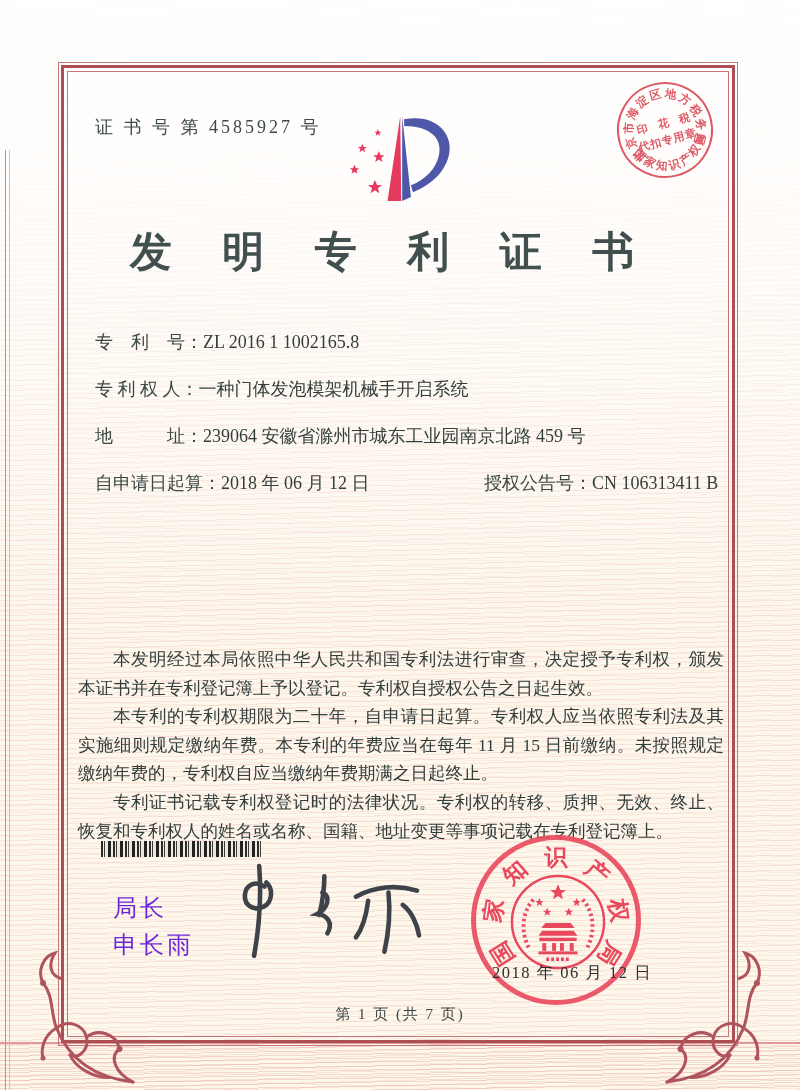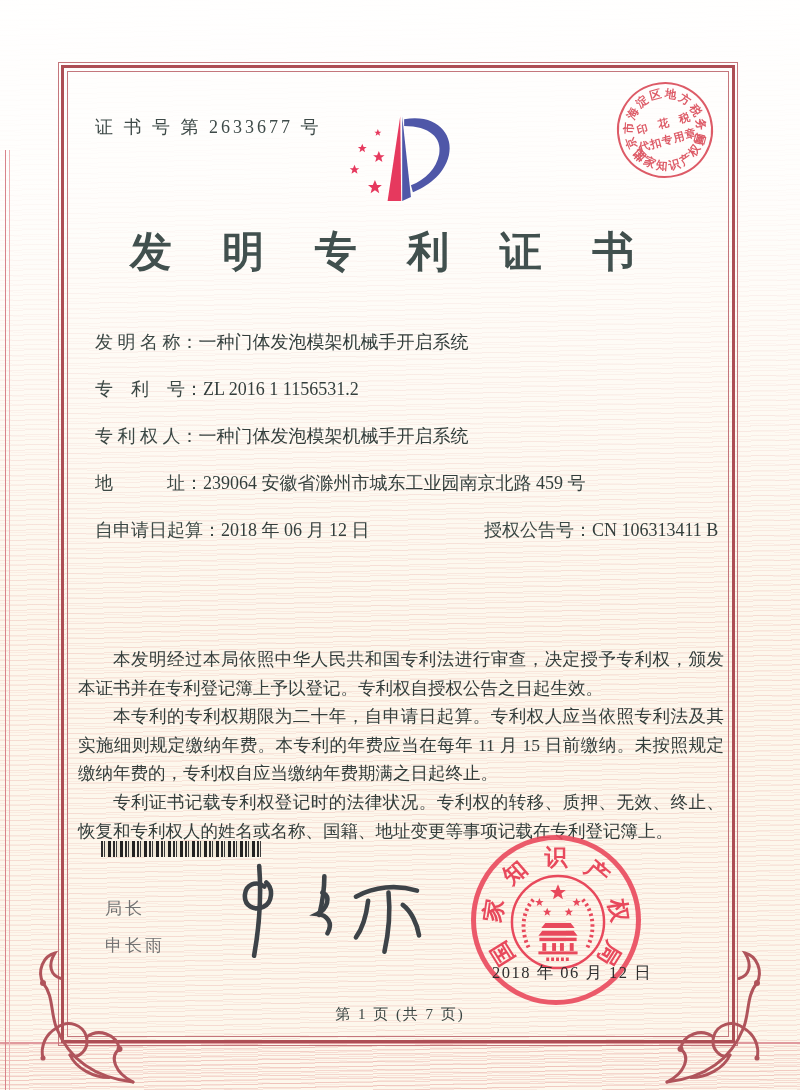--- a/index.html
+++ b/index.html
@@ -30,21 +30,21 @@
   .fields{position:absolute;left:95px;top:330px;width:628px;font-size:18px;color:#37423f;}
   .field-row{height:47px;white-space:nowrap;}
   .f-label{color:#3b4744;}
   .f-value{color:#333e3c;}
   .row-double .f-value.first{display:inline-block;width:263px;}
   .paragraphs{position:absolute;left:78px;top:645px;width:646px;font-size:17.5px;
       line-height:28.6px;color:#333d3b;text-align:justify;}
   .paragraphs p{margin:0;text-indent:2em;}
   .barcode{position:absolute;left:101px;top:841px;width:160px;height:16px;
       background:repeating-linear-gradient(90deg,#2c2c2c 0 2px,#f3ecdd 2px 3px,#3c3c3c 3px 4px,#efe7d6 4px 7px,#222 7px 10px,#f3ecdd 10px 12px);}
-  .signer{position:absolute;left:105px;top:890px;font-size:17px;color:#737373;letter-spacing:3px;line-height:37px;}
+  .signer{position:absolute;left:113px;top:890px;font-size:24px;color:#6d28d9;letter-spacing:3px;line-height:37px;}
   .signature{position:absolute;left:225px;top:858px;width:215px;height:112px;}
   .seal{position:absolute;left:471px;top:835px;width:170px;height:170px;border-radius:50%;
       border:5px solid rgba(233,72,92,0.9);box-sizing:border-box;}
   .seal .arc-char{font-size:23px;font-weight:bold;color:#e8495c;}
   .emblem{position:absolute;left:33px;top:31px;width:98px;height:102px;}
   .seal-date{position:absolute;left:492px;top:962px;font-size:16.5px;letter-spacing:1.5px;color:#2e2e2e;}
   .stamp{position:absolute;left:617px;top:82px;width:96px;height:96px;transform:rotate(-15deg);}
   .stamp-ring{position:absolute;inset:0;border-radius:50%;border:2.5px solid #dd5b67;box-sizing:border-box;}
   .stamp .arc-char{font-size:11.5px;font-weight:bold;color:#dd5b67;}
   .stamp-center{position:absolute;left:0;right:0;top:34px;text-align:center;color:#dd5b67;font-weight:bold;}
@@ -91,21 +91,21 @@
       <path d="M32,78 C36,87 48,93 58,93"></path>
       <path d="M23,60 C16,64 12,72 14,80"></path>
     </g>
     <g fill="#b0545b">
       <circle cx="14" cy="30" r="2"></circle>
         <circle cx="65" cy="74" r="2"></circle>
         <circle cx="14" cy="80" r="1.7"></circle>
     </g>
   </svg>
 
-  <div class="cert-number">证 书 号 第 2633677 号</div>
+  <div class="cert-number">证 书 号 第 4585927 号</div>
 
   <svg class="logo" viewBox="0 0 150 120">
     <defs>
       <polygon id="star-a" points="0,-10 2.9,-3.1 9.5,-3.1 4.1,1.2 5.9,8.1 0,4.1 -5.9,8.1 -4.1,1.2 -9.5,-3.1 -2.9,-3.1"></polygon>
     </defs>
     <path d="M66,14 L53,101 L67,101 Z" fill="#e6395e"></path>
     <path d="M68,14 L68,101 L77,97 Z" fill="#4f57a8"></path>
     <path d="M70,17 C104,11 121,33 116,54 C111,75 92,87 79,92 L77,85 C92,79 103,68 106,53 C109,36 96,24 70,24 Z" fill="#4f57a8"></path>
     <g fill="#e6395e">
       <use href="#star-a" transform="translate(43,31) scale(0.38)"></use>
@@ -113,24 +113,21 @@
       <use href="#star-a" transform="translate(44,56) scale(0.62)"></use>
       <use href="#star-a" transform="translate(19,69) scale(0.52)"></use>
       <use href="#star-a" transform="translate(40,87) scale(0.75)"></use>
     </g>
   </svg>
 
   <h1 class="title">发 明 专 利 证 书</h1>
 
   <div class="fields">
     <div class="field-row">
-      <span class="f-label">发 明 名 称：</span><span class="f-value">一种门体发泡模架机械手开启系统</span>
-    </div>
-    <div class="field-row">
-      <span class="f-label">专　利　号：</span><span class="f-value">ZL 2016 1 1156531.2</span>
+      <span class="f-label">专　利　号：</span><span class="f-value">ZL 2016 1 1002165.8</span>
     </div>
     <div class="field-row">
       <span class="f-label">专 利 权 人：</span><span class="f-value">一种门体发泡模架机械手开启系统</span>
     </div>
     <div class="field-row">
       <span class="f-label">地　　　址：</span><span class="f-value">239064 安徽省滁州市城东工业园南京北路 459 号</span>
     </div>
     <div class="field-row row-double">
       <span class="f-label">自申请日起算：</span><span class="f-value first">2018 年 06 月 12 日</span><span class="f-label">授权公告号：</span><span class="f-value">CN 106313411 B</span>
     </div>

